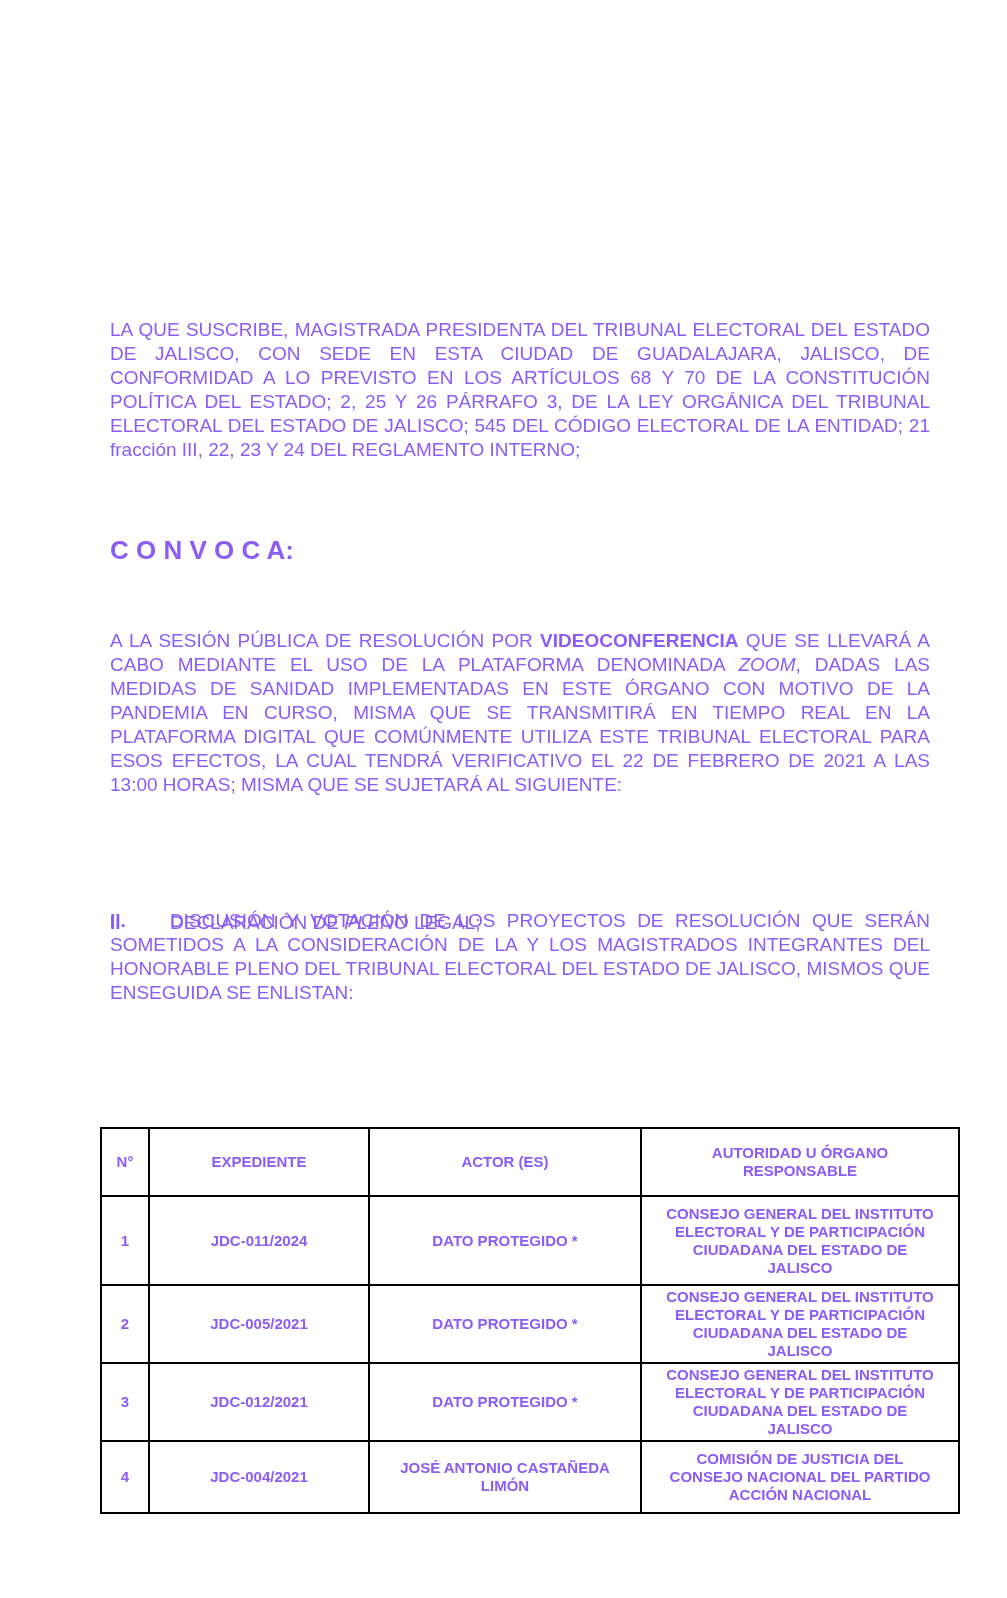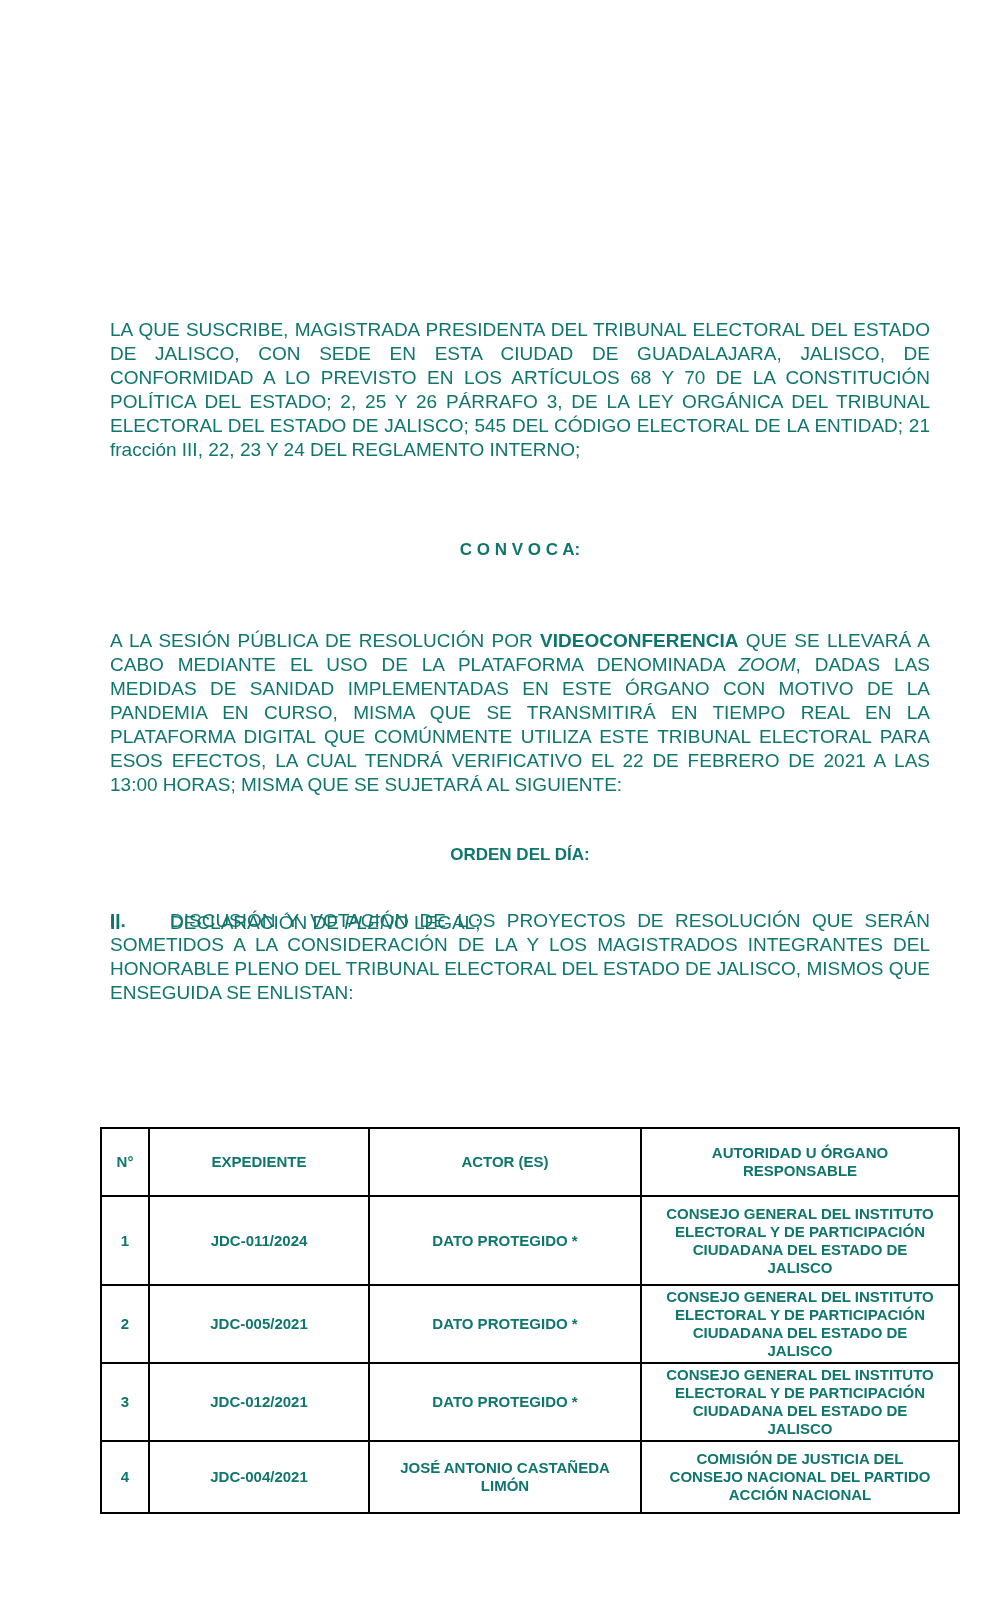--- a/index.html
+++ b/index.html
@@ -1,35 +1,34 @@
 <!DOCTYPE html>
 <html><head>
 <meta charset="utf-8">
 <style>
   html,body { margin:0; padding:0; background:#e8e8e8; }
   .page {
     position:relative;
     width:1007px; height:1598px;
     margin:0 auto;
     background:#ffffff;
-    color:#0f766e;
+    color:#8b5cf6;
     font-family:"Liberation Sans","DejaVu Sans",sans-serif;
     overflow:hidden;
   }
   .block { position:absolute; left:110px; width:820px; }
   .para {
     margin:0;
     font-size:19px; line-height:24px;
     text-align:justify;
   }
   .heading {
     margin:0;
-    font-size:17px; line-height:24px;
+    font-size:26px; line-height:24px;
     font-weight:bold;
-    text-align:center;
   }
   .numeral {
     display:inline-block;
     width:60px;
     font-weight:bold;
   }
   .bold { font-weight:bold;margin-top:43px; }
   .ital { font-style:italic; }
   table.cases {
     position:absolute;
@@ -60,21 +59,20 @@
 <div class="page">
 
   <p class="block para" style="top:318px">
     <span>LA QUE SUSCRIBE, MAGISTRADA PRESIDENTA DEL TRIBUNAL ELECTORAL DEL ESTADO DE JALISCO, CON SEDE EN ESTA CIUDAD DE GUADALAJARA, JALISCO, DE CONFORMIDAD A LO PREVISTO EN LOS ARTÍCULOS 68 Y 70 DE LA CONSTITUCIÓN POLÍTICA DEL ESTADO; 2, 25 Y 26 PÁRRAFO 3, DE LA LEY ORGÁNICA DEL TRIBUNAL ELECTORAL DEL ESTADO DE JALISCO; 545 DEL CÓDIGO ELECTORAL DE LA ENTIDAD; 21 fracción III, 22, 23 Y 24 DEL REGLAMENTO INTERNO;</span>
   </p>
 
   <h2 class="block heading" style="top:538px">C O N V O C A:</h2>
 
   <p class="block para" style="top:629px"><span>A LA SESIÓN PÚBLICA DE RESOLUCIÓN POR </span><span class="bold">VIDEOCONFERENCIA</span><span> QUE SE LLEVARÁ A CABO MEDIANTE EL USO DE LA PLATAFORMA DENOMINADA </span><span class="ital">ZOOM</span><span>, DADAS LAS MEDIDAS DE SANIDAD IMPLEMENTADAS EN ESTE ÓRGANO CON MOTIVO DE LA PANDEMIA EN CURSO, MISMA QUE SE TRANSMITIRÁ EN TIEMPO REAL EN LA PLATAFORMA DIGITAL QUE COMÚNMENTE UTILIZA ESTE TRIBUNAL ELECTORAL PARA ESOS EFECTOS, LA CUAL TENDRÁ VERIFICATIVO EL 22 DE FEBRERO DE 2021 A LAS 13:00 HORAS; MISMA QUE SE SUJETARÁ AL SIGUIENTE:</span></p>
 
-  <h2 class="block heading" style="top:843px">ORDEN DEL DÍA:</h2>
 
   <p class="block para" style="top:911px"><span class="numeral">I.</span><span>DECLARACIÓN DE </span><span class="ital">PLENO</span><span> LEGAL;</span></p>
 
   <p class="block para" style="top:909px"><span class="numeral">II.</span><span>DISCUSIÓN Y VOTACIÓN DE LOS PROYECTOS DE RESOLUCIÓN QUE SERÁN SOMETIDOS A LA CONSIDERACIÓN DE LA Y LOS MAGISTRADOS INTEGRANTES DEL HONORABLE PLENO DEL TRIBUNAL ELECTORAL DEL ESTADO DE JALISCO, MISMOS QUE ENSEGUIDA SE ENLISTAN:</span></p>
 
   <table class="cases">
     <colgroup>
       <col style="width:48px">
       <col style="width:220px">
       <col style="width:272px">

